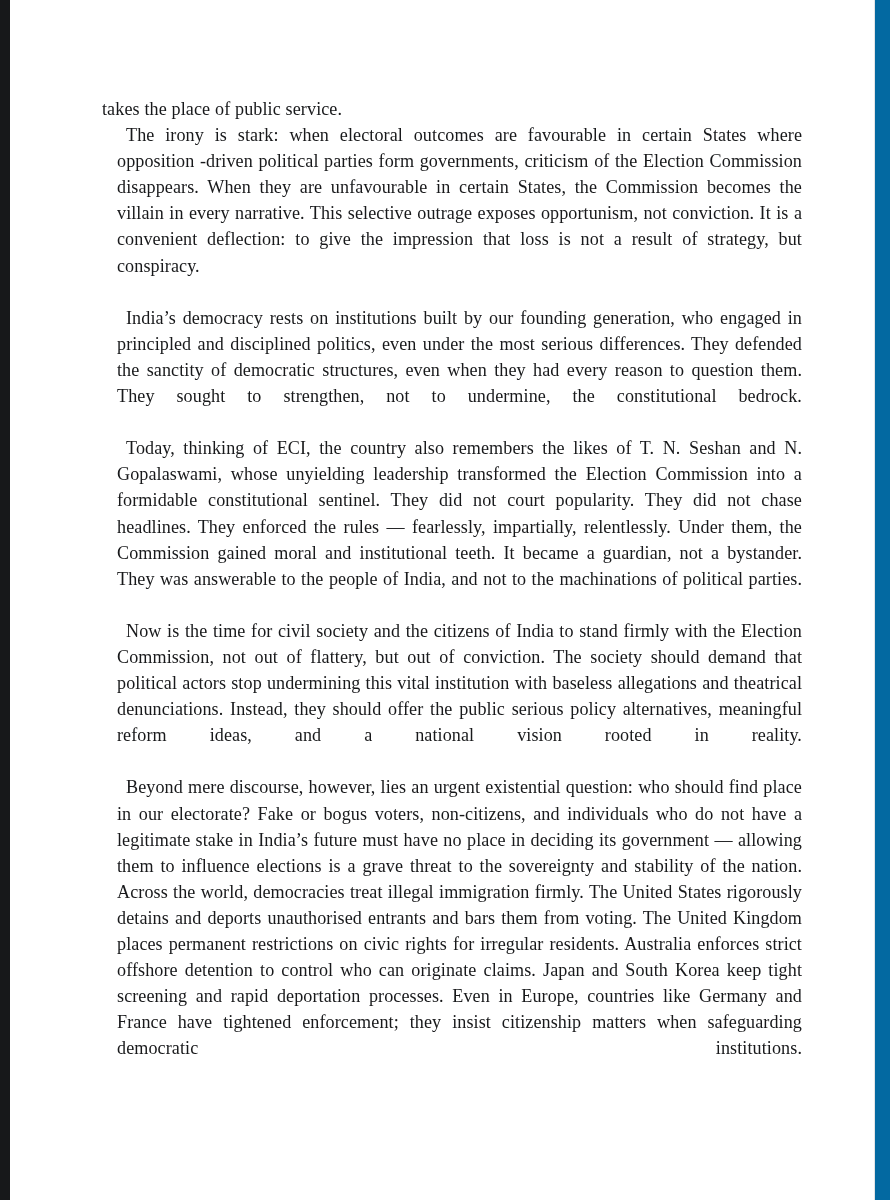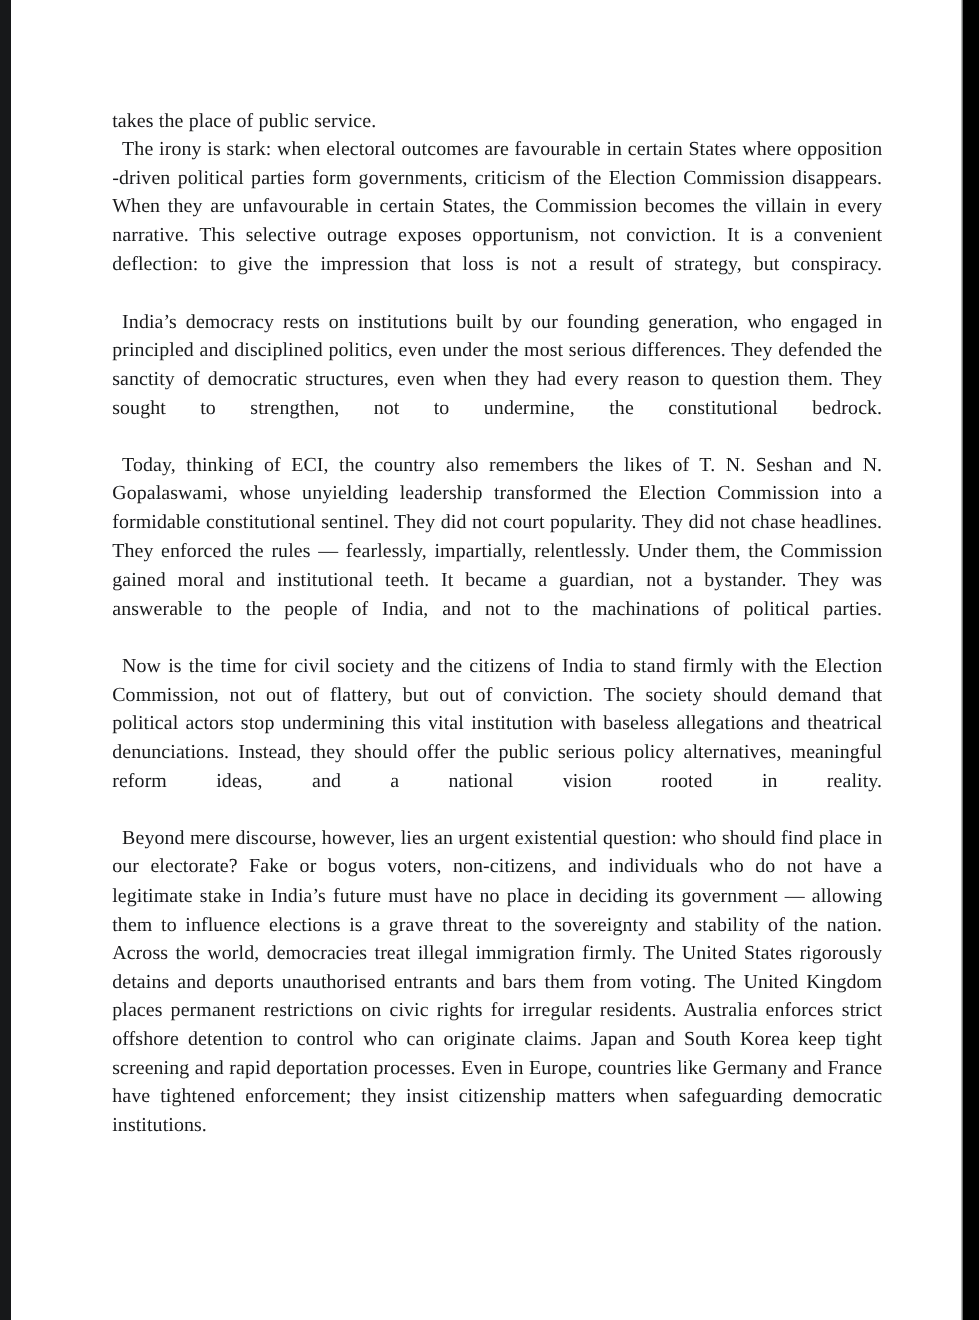--- a/index.html
+++ b/index.html
@@ -11,21 +11,21 @@
     width: 890px;
     height: 1200px;
     overflow: hidden;
     font-family: "Liberation Serif", "DejaVu Serif", serif;
   }
 
   #page-root {
     position: relative;
     width: 890px;
     height: 1200px;
-    background: #000000;
+    background: #0369a1;
   }
 
   
   .edge-left {
     position: absolute;
     left: 0;
     top: 0;
     width: 10px;
     height: 1200px;
     background: #17181a;
@@ -69,20 +69,21 @@
     -webkit-font-smoothing: antialiased;
   }
   
   p.para::after {
     content: "";
     display: inline-block;
     width: 100%;
   }
   p.para.indent {
     text-indent: 9px;
+    margin-left: 15px;
   }
   p.para.no-justify {
     text-align: left;
   }
   p.para.no-justify::after { content: none; }
 </style>
 </head>
 <body>
 
 <div id="page-root">

